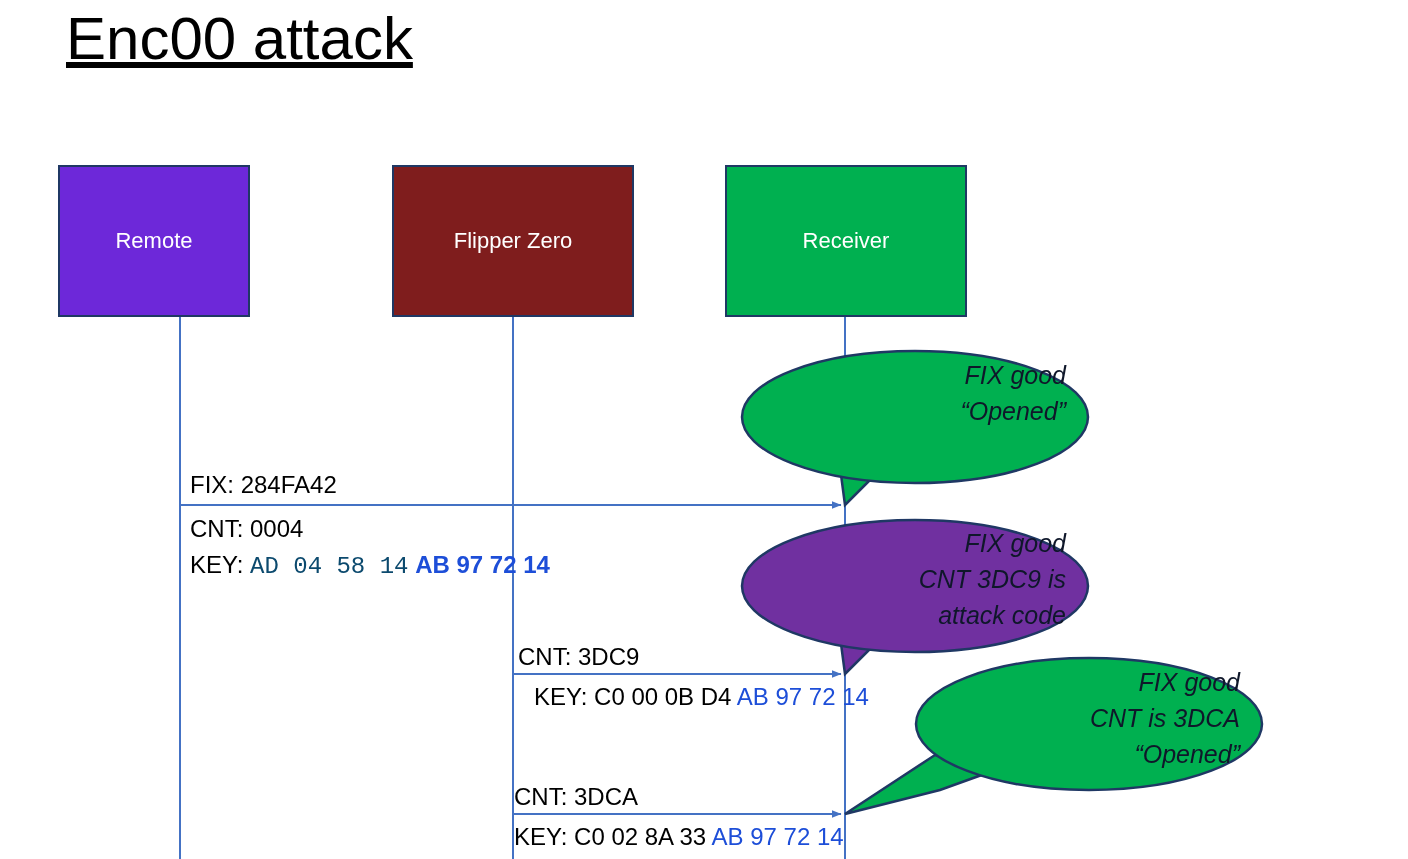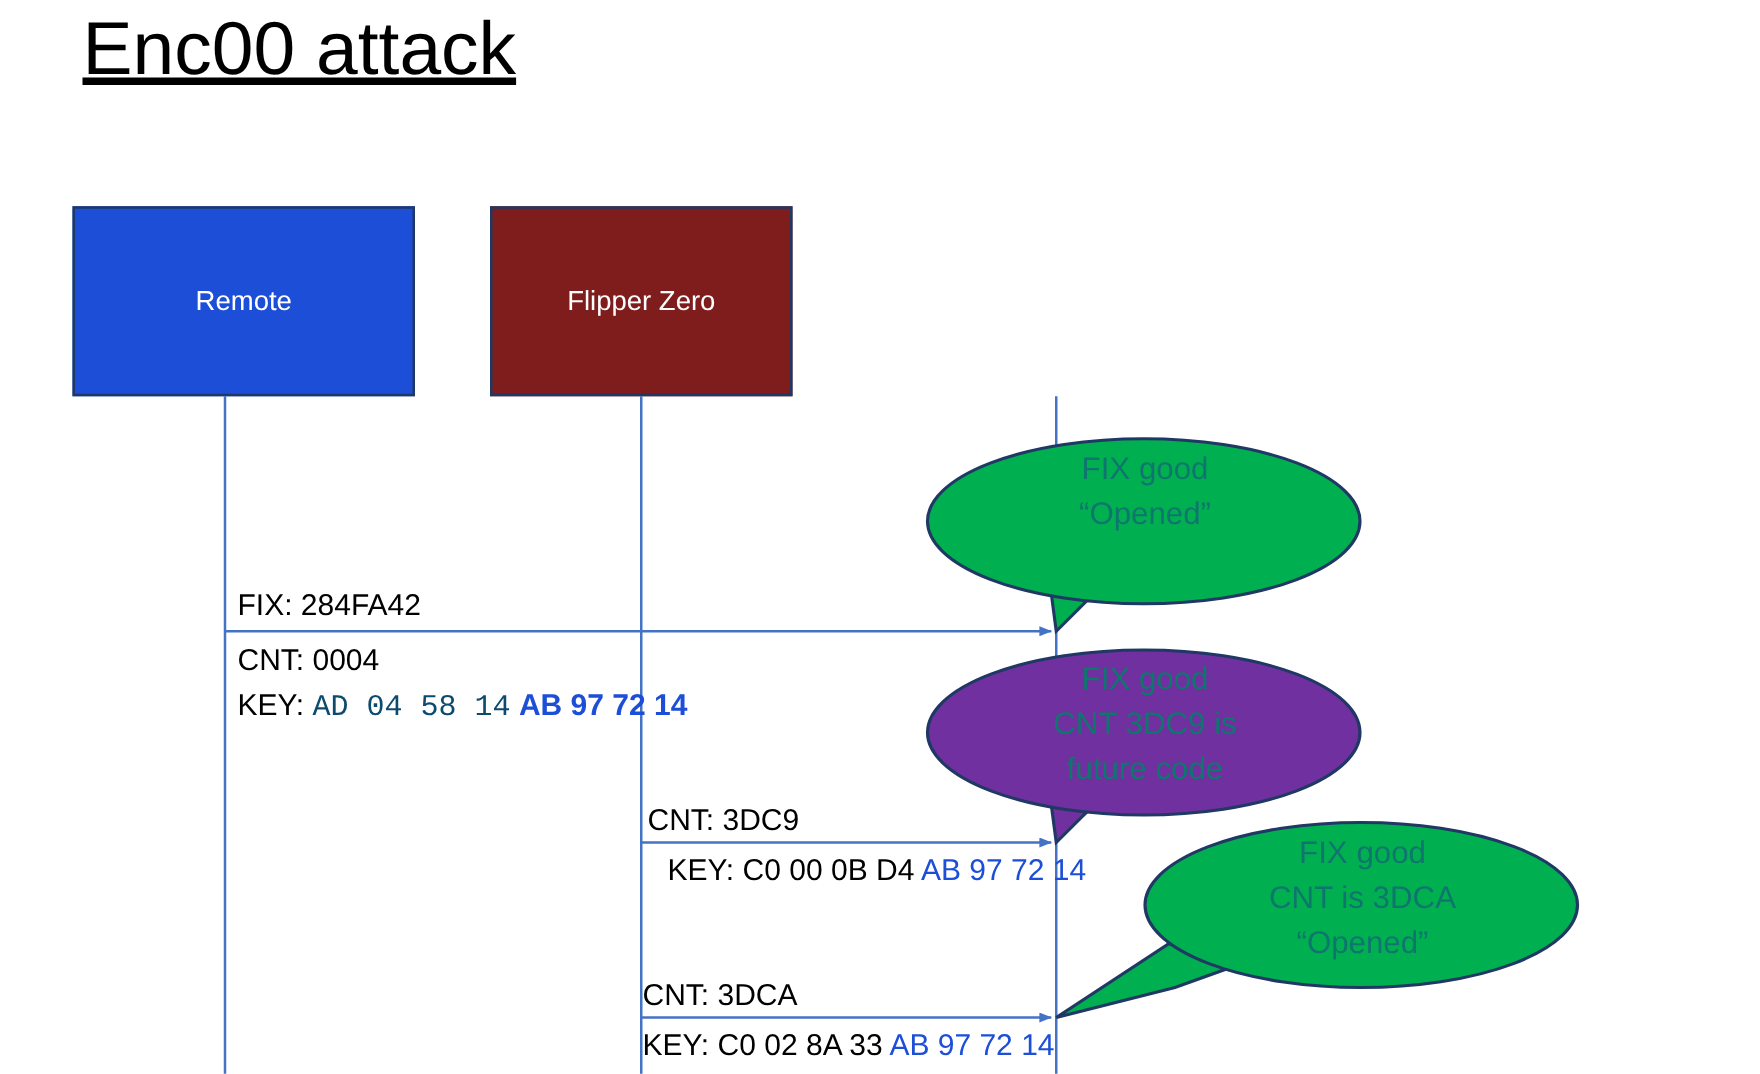--- a/index.html
+++ b/index.html
@@ -41,21 +41,21 @@
     position: absolute;
     border: 2px solid #1F3864;
     box-sizing: border-box;
     display: flex;
     align-items: center;
     justify-content: center;
     color: #ffffff;
     font-size: 22px;
     font-weight: 400;
   }
-  .actor-remote   { left: 58px;  top: 165px; width: 274px; height: 152px; background: #1d4ed8; }
+  .actor-remote   { left: 58px;  top: 165px; width: 192px; height: 152px; background: #6d28d9; }
   .actor-flipper  { left: 392px; top: 165px; width: 242px; height: 152px; background: #7f1d1d; }
   .actor-receiver { left: 725px; top: 165px; width: 242px; height: 152px; background: #00B050; }
 
   
   .lifeline {
     position: absolute;
     width: 2px;
     background: #4472C4;
   }
   .ll-remote   { left: 179px; top: 317px; height: 542px; }
@@ -89,43 +89,47 @@
 
   .msg-2-l1 { left: 518px; top: 640px; text-align: center; }
   .msg-2-l2 { left: 514px; top: 680px; margin-left: 20px; }
 
   .msg-3-l1 { left: 514px; top: 780px; }
   .msg-3-l2 { left: 514px; top: 820px; }
 
   
   .bubble-text {
     position: absolute;
-    text-align: center;
-    color: #0f766e;
+    text-align: right;
+    color: #0f172a;
     font-size: 25px;
     line-height: 36px;
     white-space: nowrap;
+    font-style: italic;
   }
   .bubble-text-1 { left: 766px; top: 357px; width: 300px; }
   .bubble-text-2 { left: 766px; top: 525px; width: 300px; }
   .bubble-text-3 { left: 940px; top: 664px; width: 300px; }
 </style>
 </head>
 <body>
 
 <div id="slide">
 
   <div id="title">Enc00 attack</div>
 
   <div class="actor-box actor-remote">
     <span>Remote</span>
   </div>
   <div class="actor-box actor-flipper">
     <span>Flipper Zero</span>
   </div>
+  <div class="actor-box actor-receiver">
+    <span>Receiver</span>
+  </div>
 
   <div class="lifeline ll-remote"></div>
   <div class="lifeline ll-flipper"></div>
   <div class="lifeline ll-receiver"></div>
 
   <svg id="vector" viewBox="0 0 1408 859">
     <defs>
       <marker id="arrowBlue" markerWidth="10" markerHeight="8" refX="9.5" refY="4" orient="auto" markerUnits="userSpaceOnUse">
         <path d="M0,0 L10,4 L0,8 z" fill="#4472C4"></path>
       </marker>
@@ -176,21 +180,21 @@
   </div>
 
   <div class="bubble-text bubble-text-1">
     <div>FIX good</div>
     <div>“Opened”</div>
   </div>
 
   <div class="bubble-text bubble-text-2">
     <div>FIX good</div>
     <div>CNT 3DC9 is</div>
-    <div>future code</div>
+    <div>attack code</div>
   </div>
 
   <div class="bubble-text bubble-text-3">
     <div>FIX good</div>
     <div>CNT is 3DCA</div>
     <div>“Opened”</div>
   </div>
 
 </div>
 

